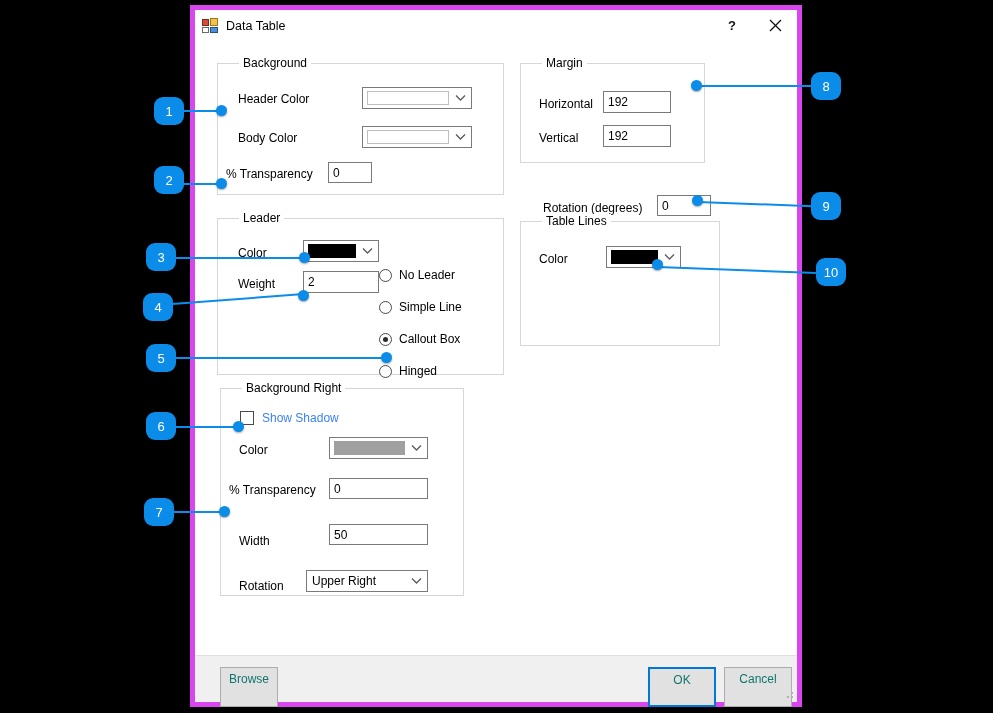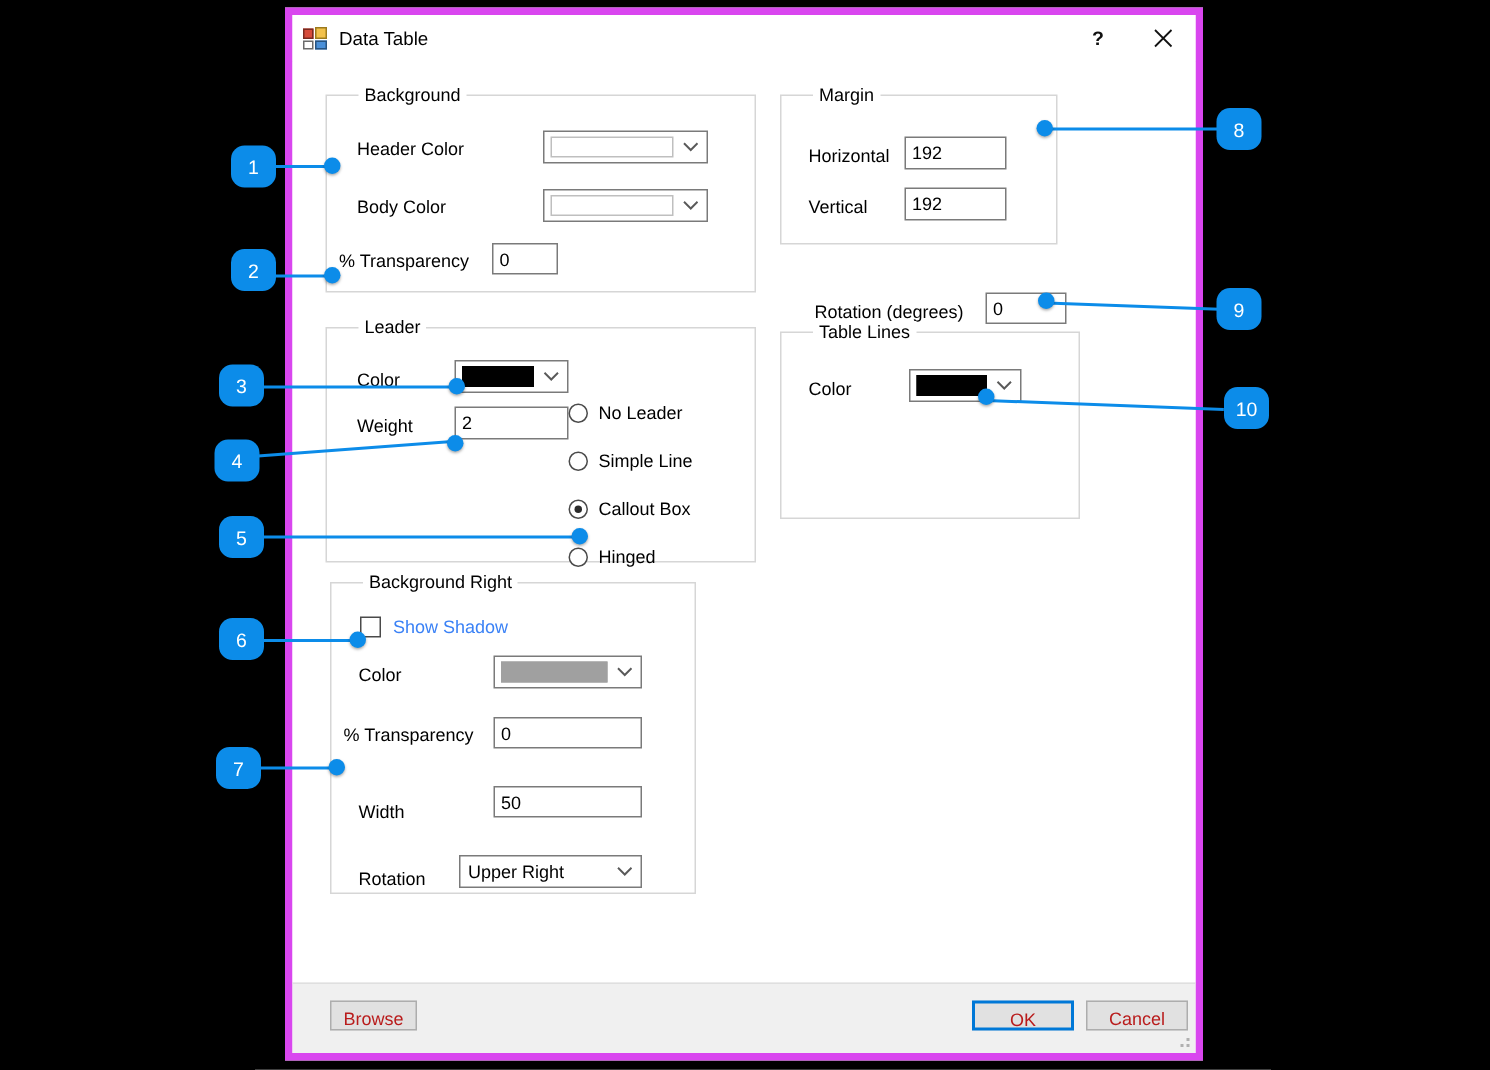--- a/index.html
+++ b/index.html
@@ -177,25 +177,25 @@
 
   
   .footer {
     flex: 0 0 46px; height: 46px;
     background: #f0f0f0;
     border-top: 1px solid #dfdfdf;
     position: relative;
   }
   .btn {
     position: absolute; top: 11px;
-    height: 20px; line-height: 22px;
+    height: 40px; line-height: 22px;
     background: #e1e1e1;
     border: 1px solid #adadad;
     box-sizing: border-box;
-    font-size: 12px; color: #b91c1c; text-align: center;
+    font-size: 12px; color: #0f766e; text-align: center;
     font-family: "Liberation Sans", sans-serif;
     cursor: default;
   }
   .btn.primary {
     border: 2px solid #0078d7;
     background: #e1e1e1;
   }
   .grip { position:absolute; right:2px; bottom:2px; width:12px; height:12px; }
   .grip i { position:absolute; width:2px; height:2px; background:#b0b0b0; }
 

